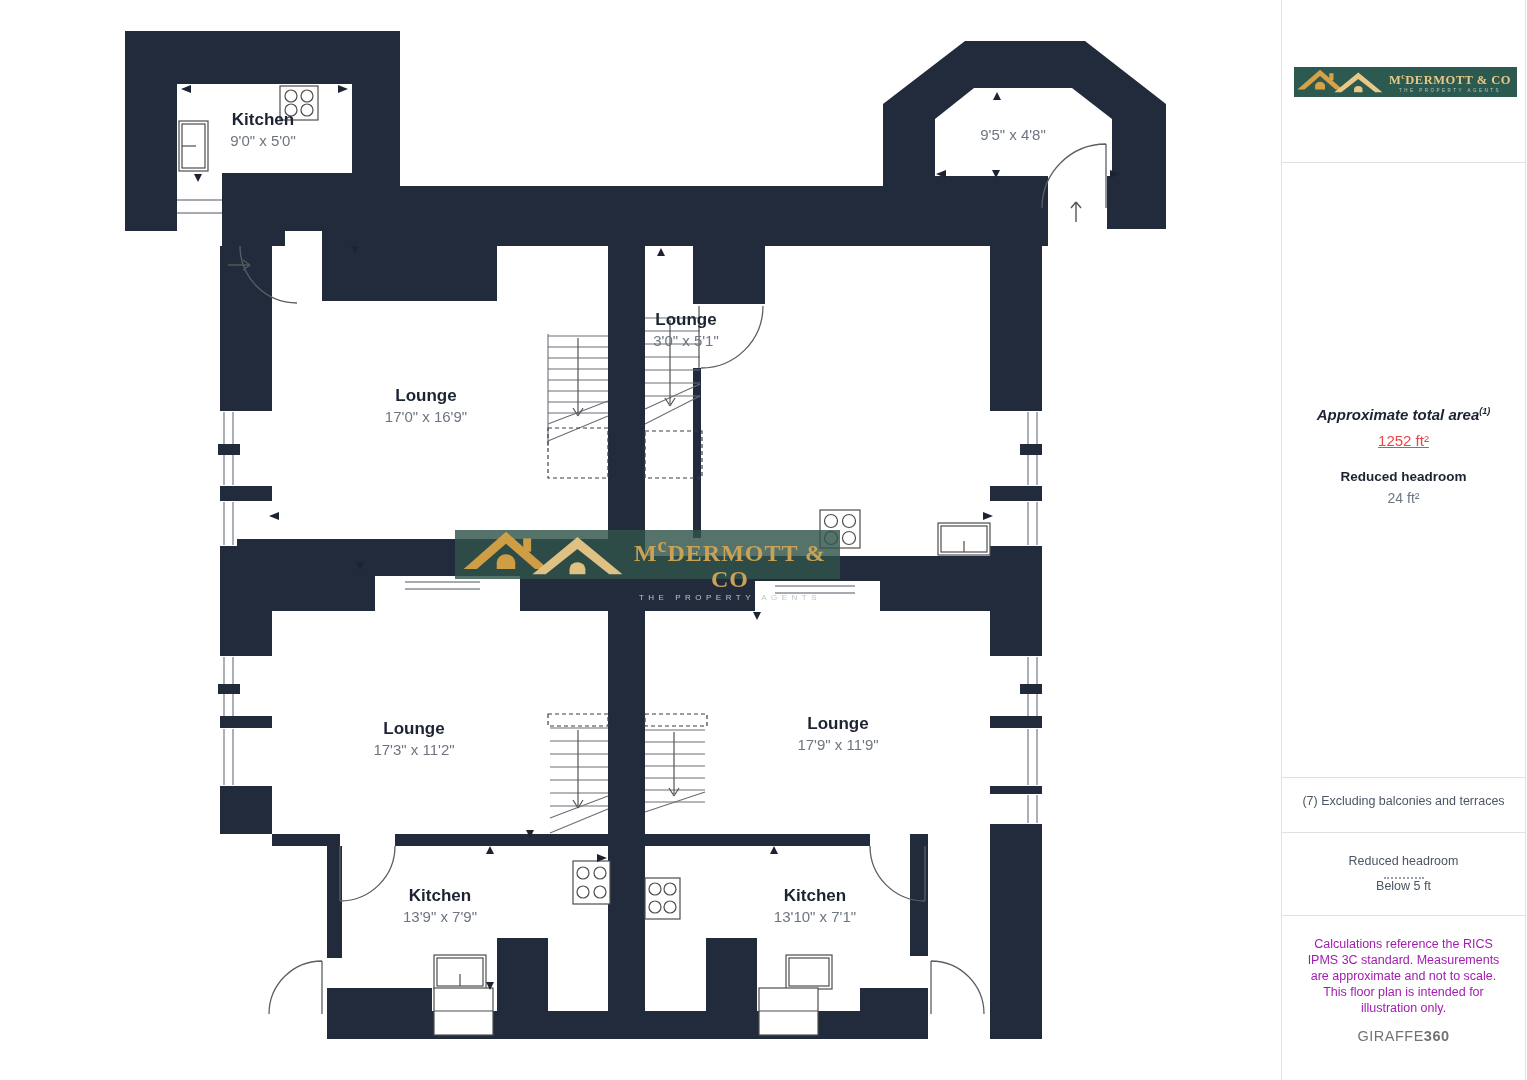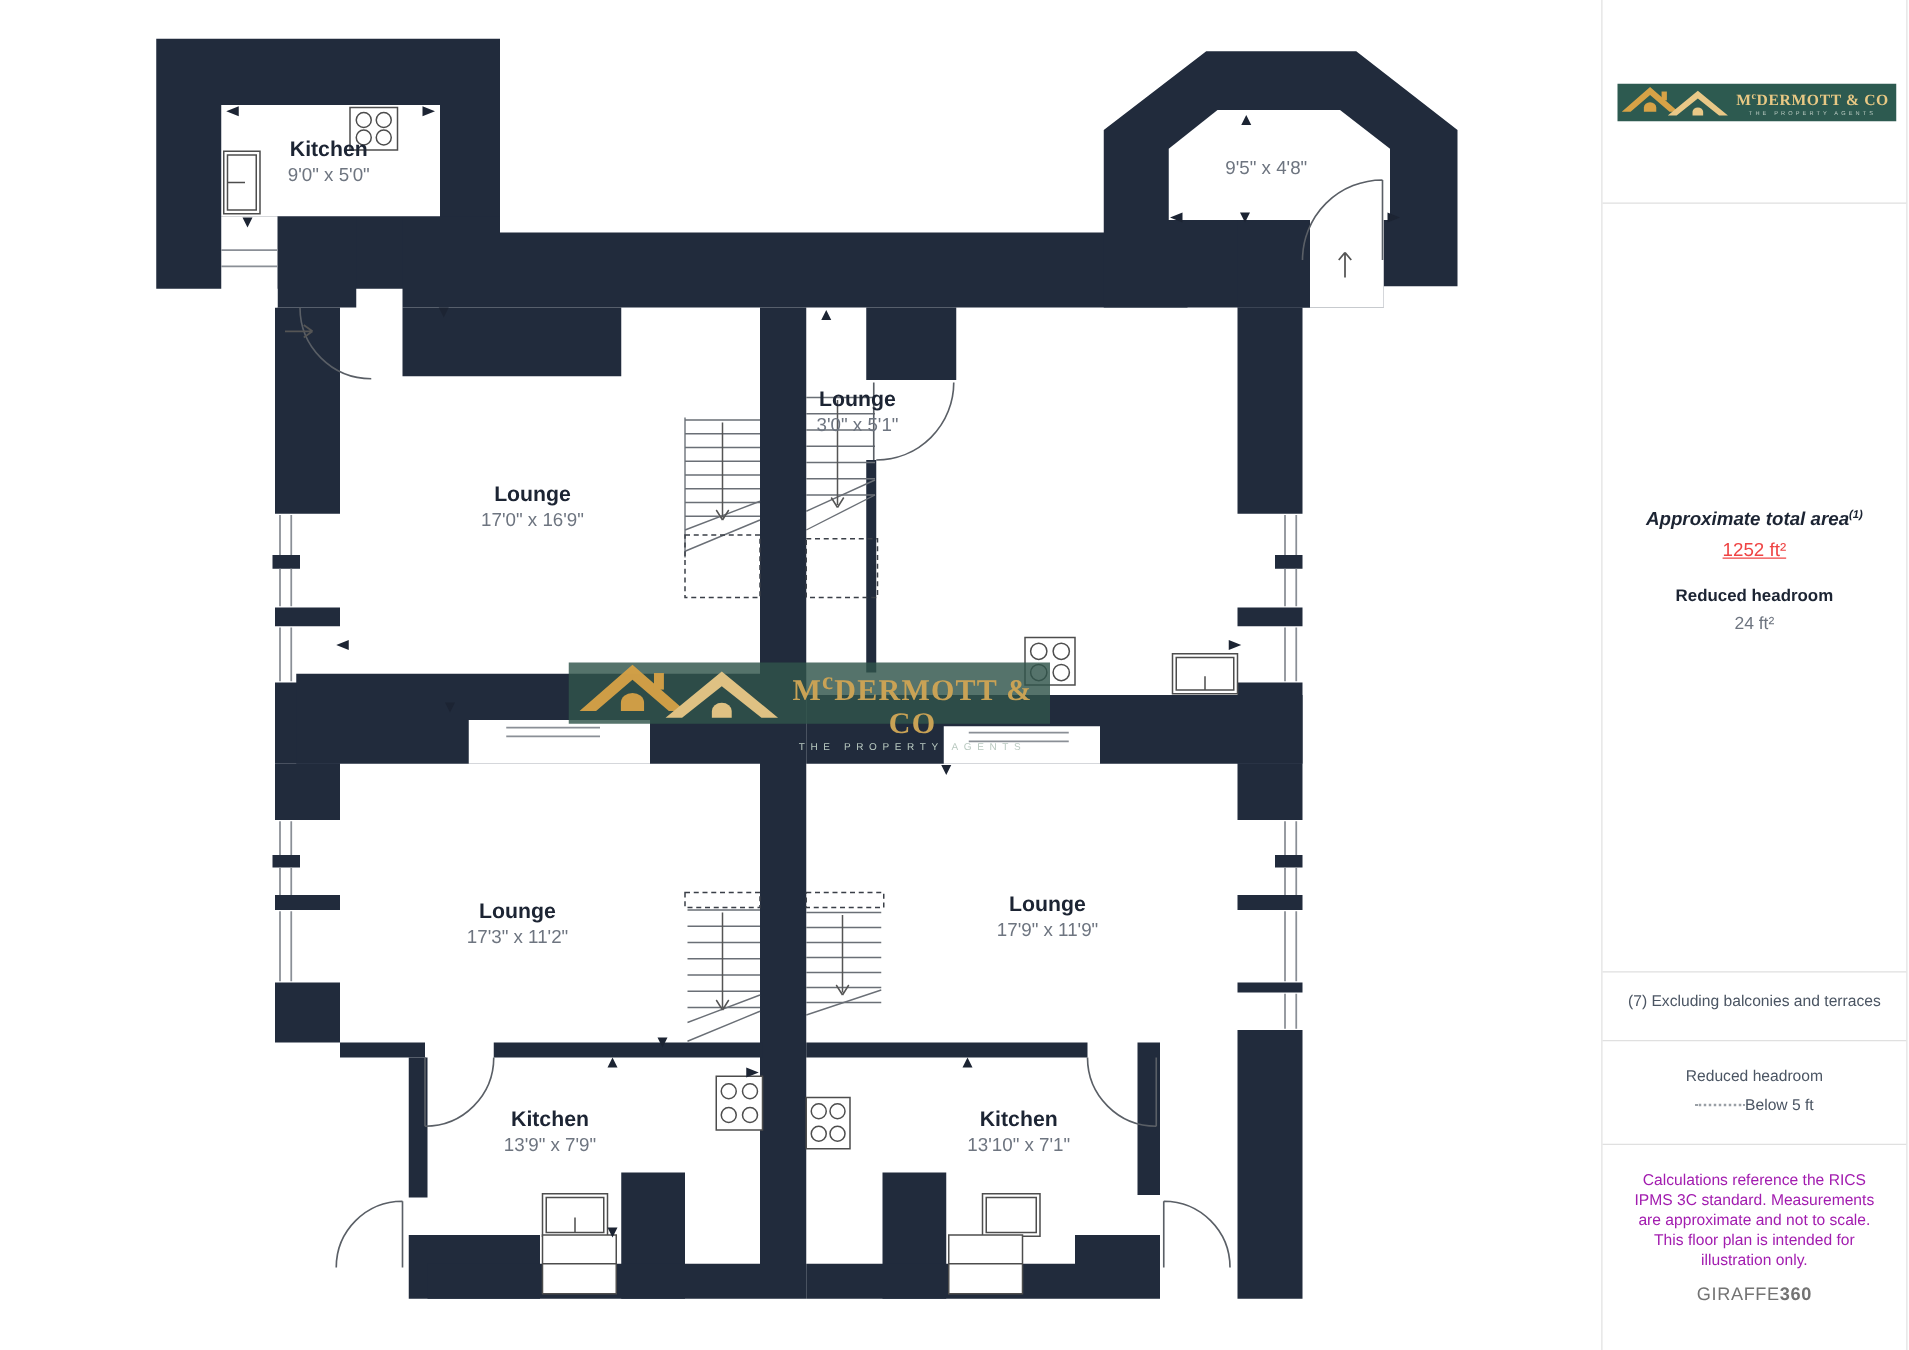--- a/index.html
+++ b/index.html
@@ -34,21 +34,21 @@
     color:#e8c884;letter-spacing:.5px;line-height:14px;white-space:nowrap;}
   .lg-title sup{font-size:8px;}
   .lg-sub{font-size:4.5px;letter-spacing:2.5px;color:#b9c9c0;line-height:7px;}
   .sb-center{position:absolute;left:0;width:243px;text-align:center;}
   .sb-h1{font-size:15px;font-weight:700;color:#1c2433;font-style:italic;}
   .sb-h1 sup{font-size:9px;}
   .sb-val{font-size:15px;color:#ef4444;text-decoration:underline;}
   .sb-h2{font-size:13.5px;font-weight:700;color:#1c2433;}
   .sb-val2{font-size:14px;color:#6e7580;}
   .sb-note{font-size:12.5px;color:#4b5563;}
-  .legend-row{display:flex;align-items:center;justify-content:center;gap:0;}
+  .legend-row{display:flex;align-items:center;justify-content:center;gap:0;flex-direction:column;}
   .dotted-sample{display:inline-block;width:40px;height:0;border-top:2px dotted #9aa0a6;}
   .sb-paragraph{font-size:12.5px;color:#a21caf;line-height:1.28;width:200px;margin:0 auto;}
   .provider{font-size:14.5px;color:#737373;letter-spacing:.5px;}
   .provider b{font-weight:700;}
 </style>
 </head>
 <body>
 
 <div id="stage">
 

